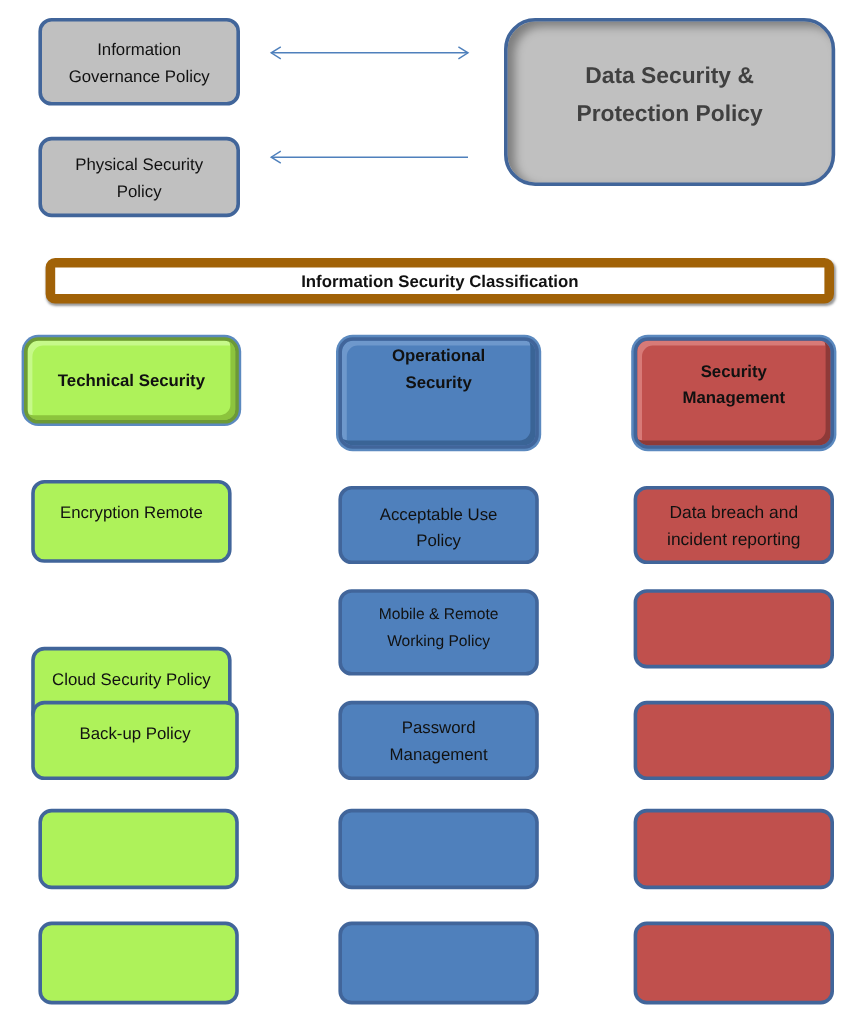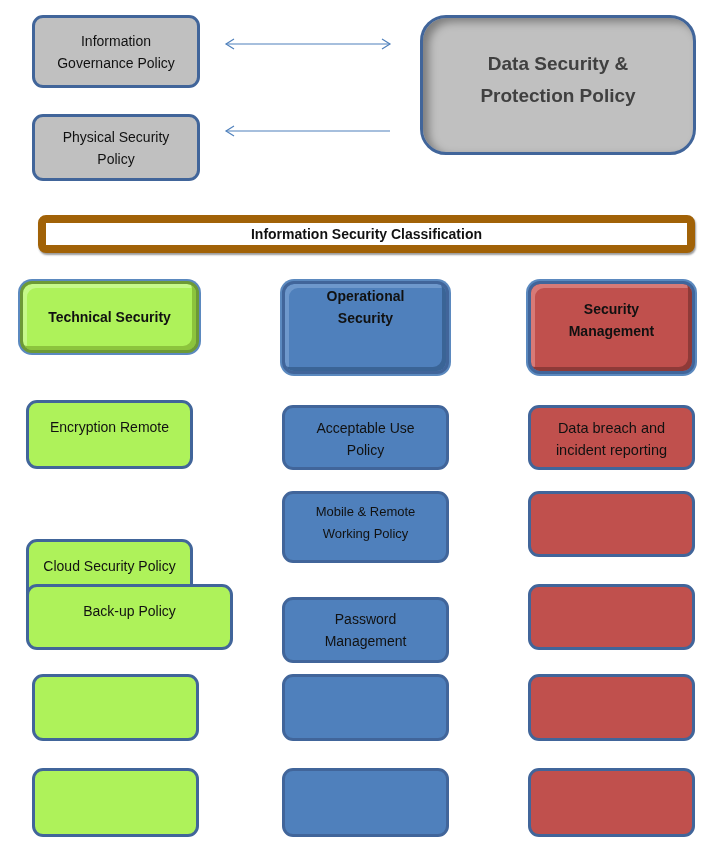--- a/index.html
+++ b/index.html
@@ -67,39 +67,39 @@
   <span>Security
 Management</span>
 </div>
 
 <div class="box green top" style="left:26px;top:400px;width:167px;height:69px;padding-top:13px;">
     <span>Encryption Remote</span>
   </div>
 <div class="box green top" style="left:26px;top:491px;width:167px;height:66px;padding-top:13px;margin-top:48px;">
     <span>Cloud Security Policy</span>
   </div>
-<div class="box green top" style="left:26px;top:584px;width:207px;height:66px;padding-top:13px;">
+<div class="box green top" style="left:26px;top:584px;width:173px;height:66px;padding-top:13px;">
     <span>Back-up Policy</span>
   </div>
 <div class="box green" style="left:32px;top:674px;width:167px;height:67px;">
     <span></span>
   </div>
 <div class="box green" style="left:32px;top:768px;width:167px;height:69px;">
     <span></span>
   </div>
 
 <div class="box blue top" style="left:282px;top:405px;width:167px;height:65px;padding-top:9px;">
     <span>Acceptable Use
 Policy</span>
   </div>
 <div class="box blue top" style="left:282px;top:491px;width:167px;height:72px;padding-top:7px;font-size:13px;">
     <span>Mobile &amp; Remote
 Working Policy</span>
   </div>
-<div class="box blue top" style="left:282px;top:584px;width:167px;height:66px;padding-top:8px;margin-top:13px;">
+<div class="box blue top" style="left:282px;top:584px;width:167px;height:66px;padding-top:8px;">
     <span>Password
 Management</span>
   </div>
 <div class="box blue" style="left:282px;top:674px;width:167px;height:67px;">
     <span></span>
   </div>
 <div class="box blue" style="left:282px;top:768px;width:167px;height:69px;">
     <span></span>
   </div>
 

